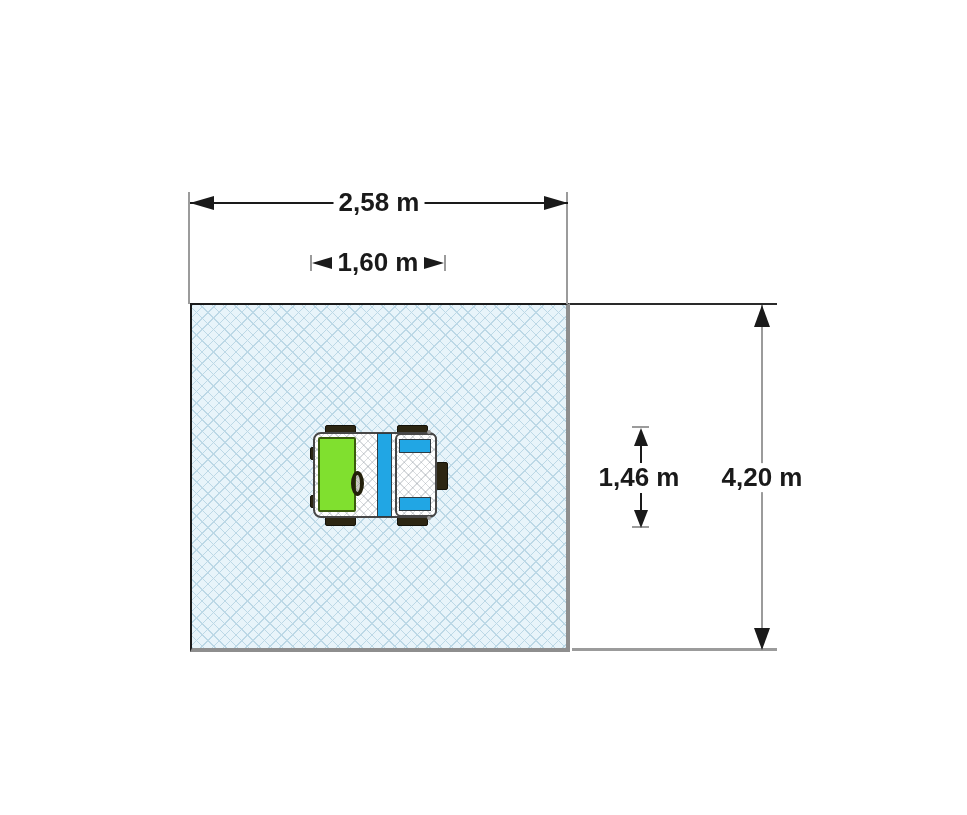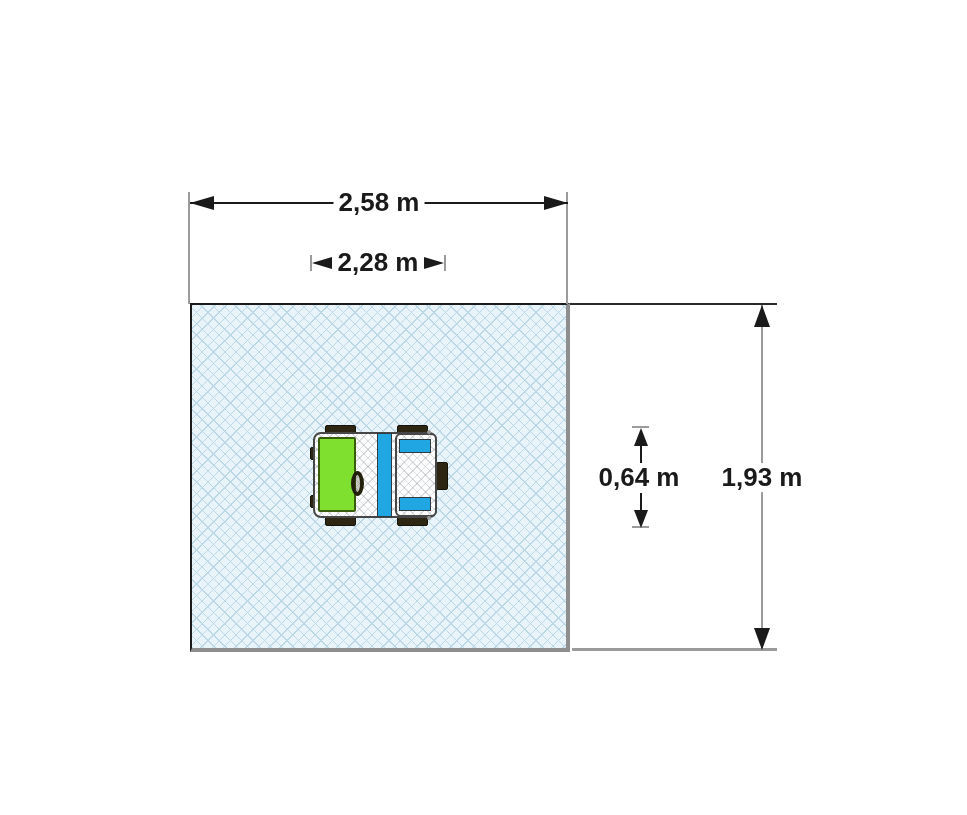--- a/index.html
+++ b/index.html
@@ -139,40 +139,40 @@
     <span class="arr arr-w" style="left:190px;top:196px"></span>
     <span class="arr arr-e" style="left:544px;top:196px"></span>
     <span class="dim-label" style="left:379px;top:203px">2,58 m</span>
   </div>
 
   <div>
     <div class="tick-v" style="left:310px;top:255px"></div>
     <div class="tick-v" style="left:444px;top:255px"></div>
     <span class="arr arr-w sm" style="left:312px;top:257px"></span>
     <span class="arr arr-e sm" style="left:424px;top:257px"></span>
-    <span class="dim-label" style="left:378px;top:263px">2,28 m</span>
+    <span class="dim-label" style="left:378px;top:263px">1,60 m</span>
   </div>
 
   <div>
     <div class="tick-h" style="left:632px;top:426px"></div>
     <div class="tick-h" style="left:632px;top:526px"></div>
     <span class="arr arr-n sm" style="left:634px;top:428px"></span>
     <span class="arr arr-s sm" style="left:634px;top:510px"></span>
     <div class="dim-line-v" style="left:640px;top:446px;height:17px"></div>
     <div class="dim-line-v" style="left:640px;top:493px;height:17px"></div>
-    <span class="dim-label" style="left:639px;top:478px">0,64 m</span>
+    <span class="dim-label" style="left:639px;top:478px">1,46 m</span>
   </div>
 
   <div>
     <div class="ext-line-h" style="left:570px;top:303px;width:207px;height:2px;background:#2a2a2a"></div>
     <div class="ext-line-h" style="left:572px;top:648px;width:205px;height:3px"></div>
     <div class="ext-line-v" style="left:761px;top:305px;height:345px"></div>
     <span class="arr arr-n" style="left:754px;top:305px"></span>
     <span class="arr arr-s" style="left:754px;top:628px"></span>
-    <span class="dim-label" style="left:762px;top:478px">1,93 m</span>
+    <span class="dim-label" style="left:762px;top:478px">4,20 m</span>
   </div>
 
   <div class="equip">
     <div class="part wheel" style="left:17px;top:1px;width:31px;height:14px"></div>
     <div class="part wheel" style="left:89px;top:1px;width:31px;height:14px"></div>
     <div class="part wheel" style="left:17px;top:88px;width:31px;height:14px"></div>
     <div class="part wheel" style="left:89px;top:88px;width:31px;height:14px"></div>
     <div class="part side-tab" style="left:2px;top:23px;width:6px;height:13px"></div>
     <div class="part side-tab" style="left:2px;top:71px;width:6px;height:13px"></div>
     <div class="part side-tab" style="left:128px;top:38px;width:12px;height:28px"></div>

